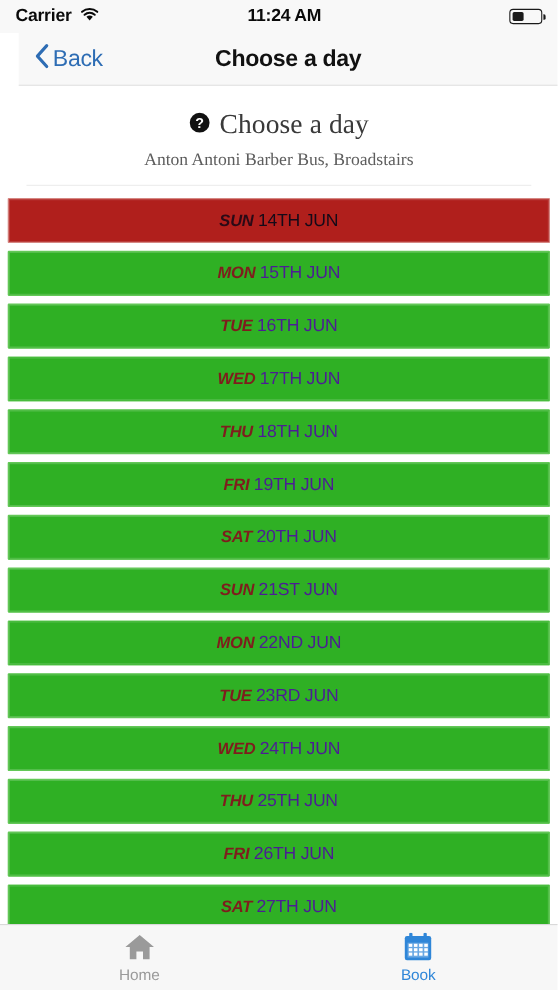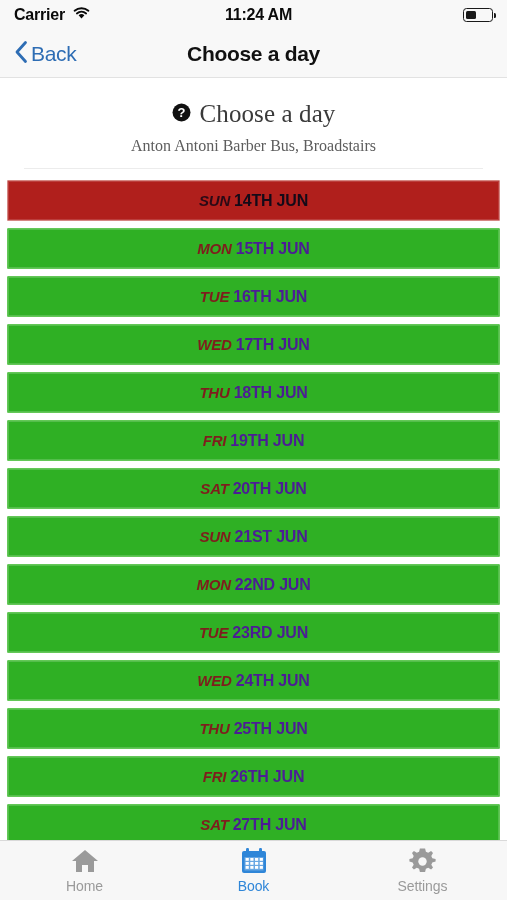--- a/index.html
+++ b/index.html
@@ -87,20 +87,21 @@
   
   .nav-bar {
     height: 48px;
     flex: 0 0 48px;
     background: #f8f8f8;
     border-bottom: 1px solid #e2e2e2;
     display: flex;
     align-items: center;
     position: relative;
     padding: 0 14px;
+    margin-left: 17px;
   }
   .back-button {
     display: flex;
     align-items: center;
     gap: 3px;
     cursor: pointer;
     z-index: 2;
   }
   .back-chevron { display: block; }
   .back-label {
@@ -179,21 +180,21 @@
   .day-abbr {
     font-style: italic;
     font-weight: 700;
     font-size: 15px;
     letter-spacing: -0.2px;
     margin-right: 4px;
   }
   .green .day-abbr { color: #7f1d1d; }
   .red .day-abbr { color: #2a0a16; }
   .day-date {
-    font-weight: 700;
+    font-weight: 400;
     font-size: 16px;
     letter-spacing: -0.2px;
   }
   .green .day-date { color: #4c1d95; }
   .red .day-date { color: #140a18; }
 
   
   .tab-bar {
     flex: 0 0 60px;
     height: 60px;
@@ -351,22 +352,15 @@
               <rect x="14" y="14" width="3.2" height="2.8"></rect>
               <rect x="18.7" y="14" width="3.2" height="2.8"></rect>
               <rect x="4.6" y="18" width="3.2" height="2.8"></rect>
               <rect x="9.3" y="18" width="3.2" height="2.8"></rect>
               <rect x="14" y="18" width="3.2" height="2.8"></rect>
               <rect x="18.7" y="18" width="3.2" height="2.8"></rect>
             </g>
           </svg></span>
         <span class="tab-label">Book</span>
       </div>
-      <div class="tab-item">
-        <span class="tab-icon"><svg width="27" height="27" viewBox="0 0 27 27">
-            <path d="M13.5 0.5 l2.6 0 0.8 3.3 2.3 1 2.9-1.7 1.9 1.9 -1.7 2.9 1 2.3 3.3 0.8 0 2.6 -3.3 0.8 -1 2.3 1.7 2.9 -1.9 1.9 -2.9-1.7 -2.3 1 -0.8 3.3 -2.6 0 -2.6 0 -0.8-3.3 -2.3-1 -2.9 1.7 -1.9-1.9 1.7-2.9 -1-2.3 -3.3-0.8 0-2.6 3.3-0.8 1-2.3 -1.7-2.9 1.9-1.9 2.9 1.7 2.3-1 0.8-3.3 Z" fill="#9a9a9a"></path>
-            <circle cx="13.5" cy="13.5" r="4.2" fill="#f7f7f7"></circle>
-          </svg></span>
-        <span class="tab-label">Settings</span>
-      </div>
     </div>
 
 </div>
 
 </body></html>

